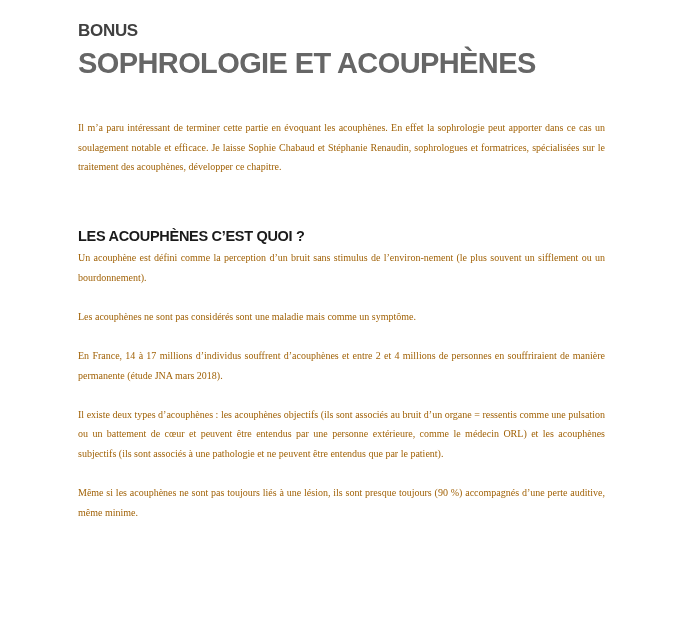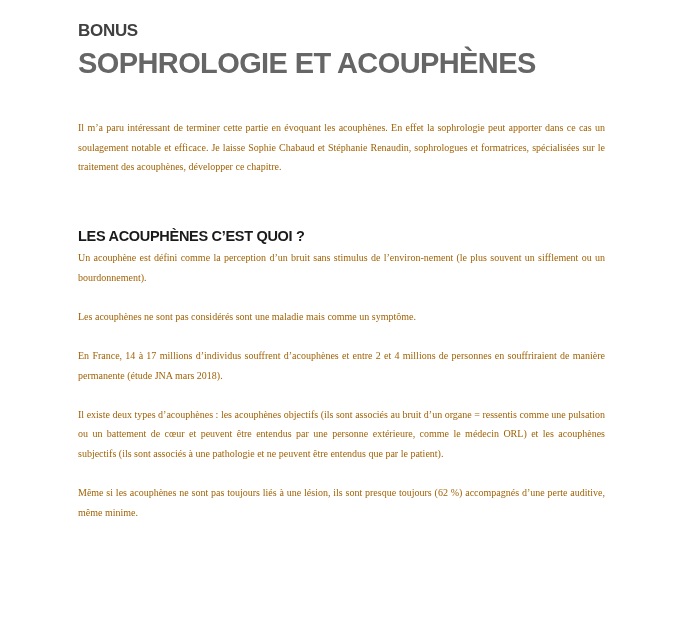--- a/index.html
+++ b/index.html
@@ -90,15 +90,15 @@
 
   <p class="body-text intro last-line-left">Il m’a paru intéressant de terminer cette partie en évoquant les acouphènes. En effet la sophrologie peut apporter dans ce cas un soulagement notable et efficace. Je laisse Sophie Chabaud et Stéphanie Renaudin, sophrologues et formatrices, spécialisées sur le traitement des acouphènes, développer ce chapitre.</p>
 
   <h2 class="subheading" style="margin:0;">LES ACOUPHÈNES C’EST QUOI ?</h2>
 
   <div class="section">
     <p class="body-text last-line-left">Un acouphène est défini comme la perception d’un bruit sans stimulus de l’environ-nement (le plus souvent un sifflement ou un bourdonnement).</p>
     <p class="body-text last-line-left">Les acouphènes ne sont pas considérés sont une maladie mais comme un symptôme.</p>
     <p class="body-text last-line-left">En France, 14 à 17 millions d’individus souffrent d’acouphènes et entre 2 et 4 millions de personnes en souffriraient de manière permanente (étude JNA mars 2018).</p>
     <p class="body-text last-line-left">Il existe deux types d’acouphènes : les acouphènes objectifs (ils sont associés au bruit d’un organe = ressentis comme une pulsation ou un battement de cœur et peuvent être entendus par une personne extérieure, comme le médecin ORL) et les acouphènes subjectifs (ils sont associés à une pathologie et ne peuvent être entendus que par le patient).</p>
-    <p class="body-text last-line-left">Même si les acouphènes ne sont pas toujours liés à une lésion, ils sont presque toujours (62 %) accompagnés d’une perte auditive, même minime.</p>
+    <p class="body-text last-line-left">Même si les acouphènes ne sont pas toujours liés à une lésion, ils sont presque toujours (90 %) accompagnés d’une perte auditive, même minime.</p>
   </div>
 </div>
 
 </body></html>

